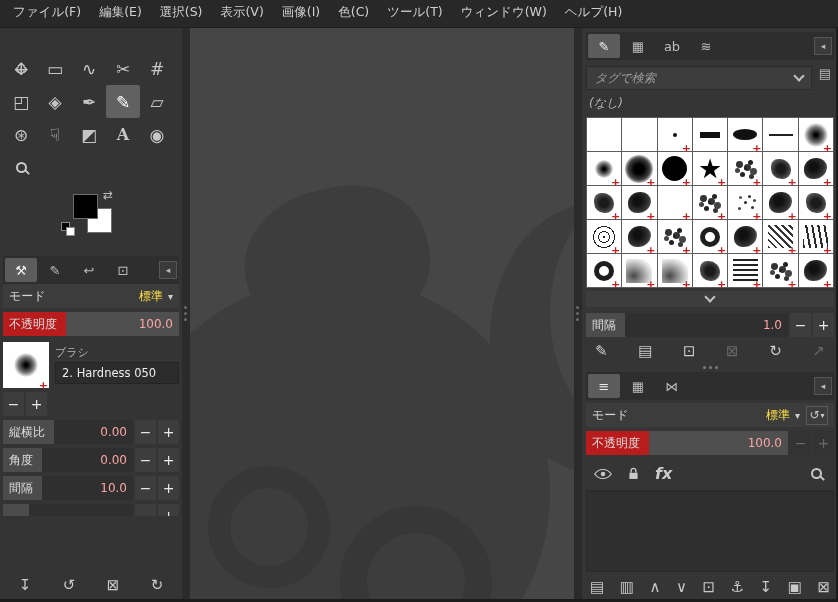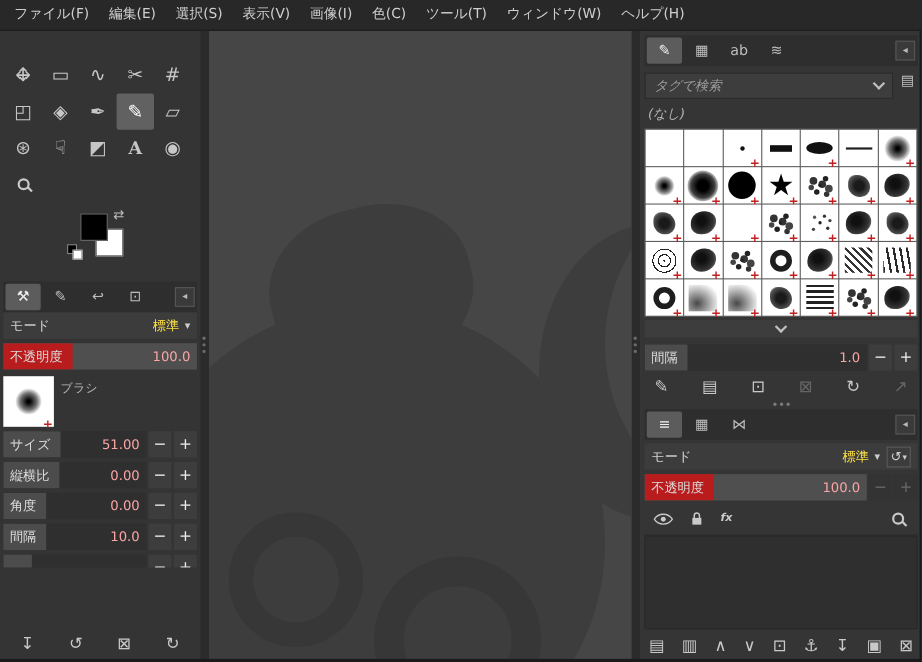--- a/index.html
+++ b/index.html
@@ -101,21 +101,21 @@
 .bs-grass{width:25px;height:23px;background:repeating-linear-gradient(80deg,#2a2a2a 0 2px,transparent 2px 6px)}
 .bs-smoke{width:26px;height:24px;background:radial-gradient(ellipse at 30% 70%,rgba(40,40,40,.85),rgba(120,120,120,.35) 60%,transparent 82%)}
 .expandbar{height:16px;background:#3d3d3d;display:flex;align-items:center;justify-content:center;margin-top:3px;cursor:pointer}
 .expandbar .chev{margin-top:-4px}
 #brush-actions{display:flex;align-items:center;justify-content:space-between;padding:7px 9px 4px}
 .dots-sep{display:flex;justify-content:center;gap:3px;padding:3px 0 1px}
 .dots-sep i{width:3px;height:3px;background:#7a7a7a;border-radius:50%}
 .mode-switch{margin-left:6px;width:22px;height:19px;border:1px solid#5a5a5a;display:flex;align-items:center;justify-content:center;font-size:12px;color:#ccc;gap:1px;cursor:pointer}
 .mode-switch .sm{font-size:8px}
 .locks-row{display:flex;align-items:center;gap:15px;padding:9px 8px 7px;border-bottom:1px solid #2c2c2c}
-.fx{font-style:italic;font-weight:bold;font-size:10px;color:#ccc;cursor:pointer}
+.fx{font-style:italic;font-weight:bold;font-size:16px;color:#ccc;cursor:pointer}
 .mag{width:11px;height:11px;border:2px solid #c9c9c9;border-radius:50%;position:relative;display:inline-block}
 .mag::after{content:"";position:absolute;width:2px;height:6px;background:#c9c9c9;transform:rotate(-45deg);right:-3px;bottom:-4px}
 .locks-row .mag{margin-left:auto;margin-right:4px}
 .layers-empty{flex:1;background:#2f2f2f;border:1px solid #292929;margin-top:0}
 #layers-footer{height:30px;display:flex;align-items:center;justify-content:space-between;padding:0 4px}
 
 #edge-right{position:absolute;right:0;top:0;width:2px;height:100%;background:#1b1b1b}
 #edge-bottom{position:absolute;left:0;bottom:0;width:100%;height:3px;background:#1b1b1b}
 </style>
 </head>
@@ -225,30 +225,26 @@
       </div>
     </div>
 
     <div id="brush-sel">
       <div class="brush-thumb">
         <div class="bs bs-soft"></div>
         <span class="bplus">+</span>
       </div>
       <div class="brush-info">
         <span class="brush-cap">ブラシ</span>
+        <div class="brush-name">2. Hardness 050</div>
       </div>
     </div>
 
     <div id="left-sliders">
         <div class="spinrow">
-          <div class="spinbar">
-            <div class="spinfill" style="width: 26%;"></div>
-            <span class="spinlabel">サイズ</span>
-            <span class="spinvalue">51.00</span>
-          </div>
           <div class="spinbtn">−</div>
           <div class="spinbtn">+</div>
         </div>
         <div class="spinrow">
           <div class="spinbar">
             <div class="spinfill" style="width: 0%;"></div>
             <span class="spinlabel">縦横比</span>
             <span class="spinvalue">0.00</span>
           </div>
           <div class="spinbtn">−</div>

